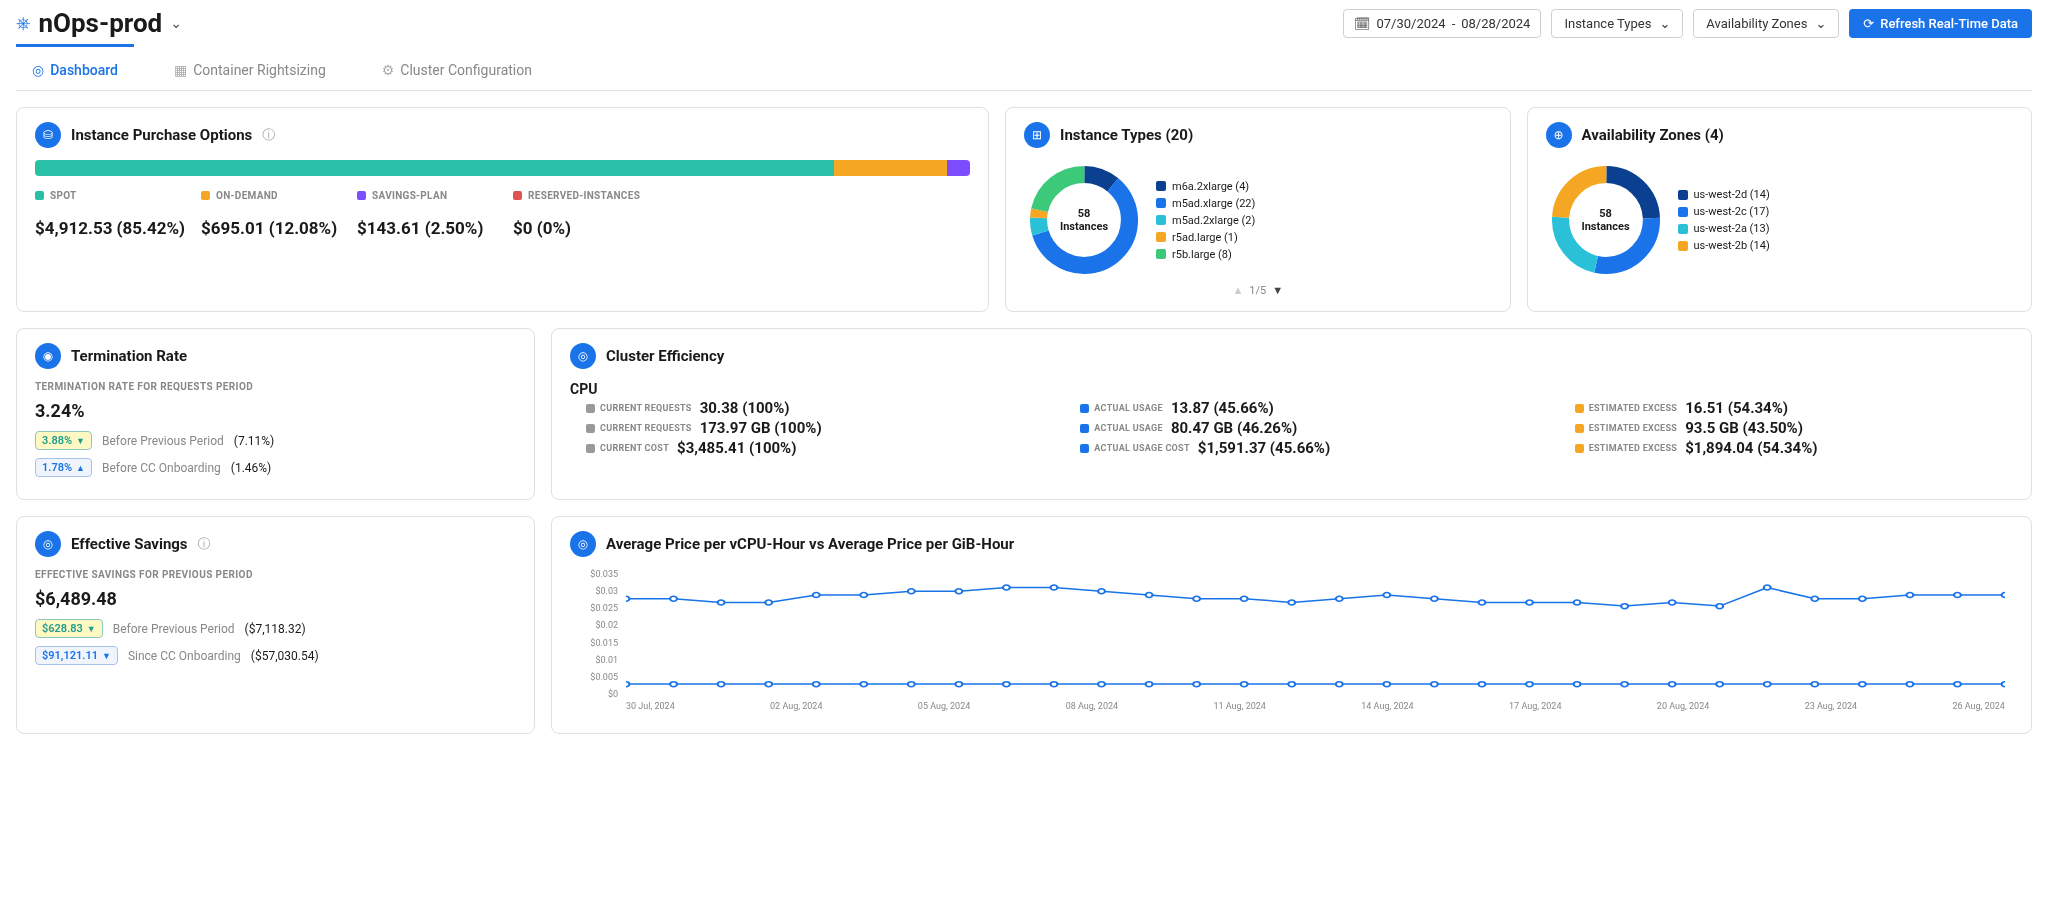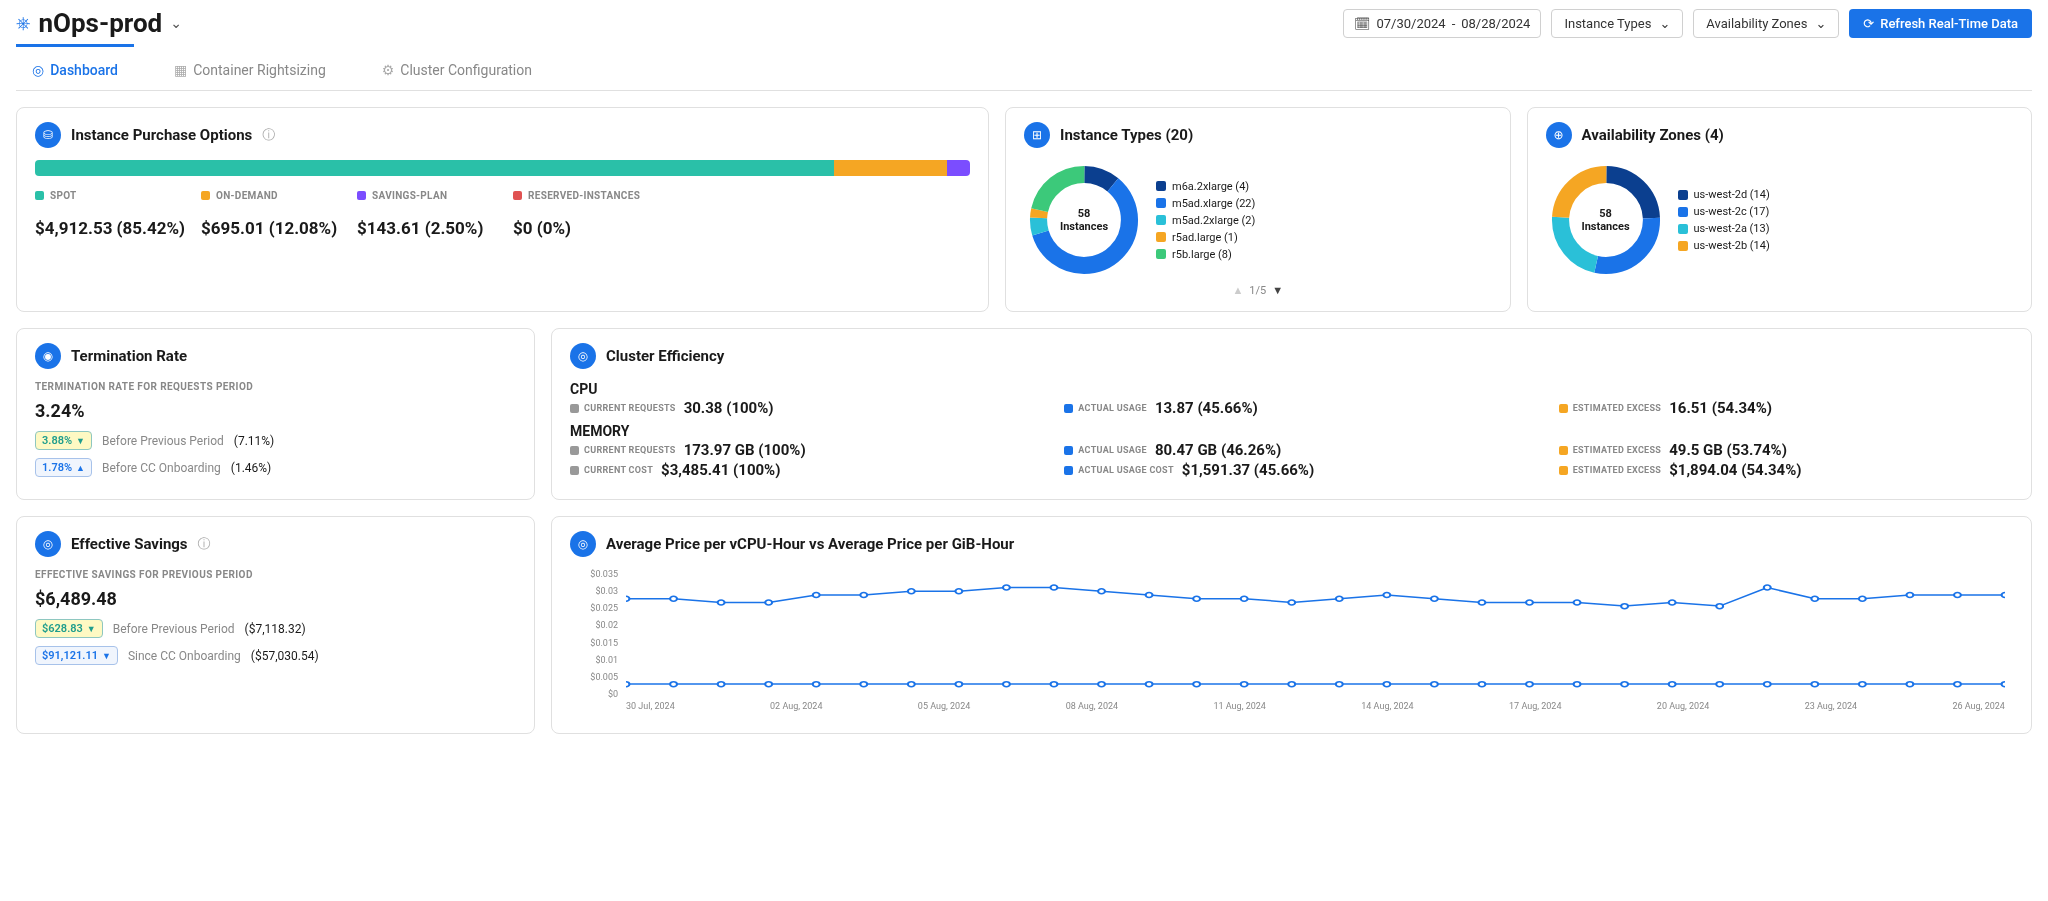--- a/index.html
+++ b/index.html
@@ -54,21 +54,21 @@
 .pill-row { display:flex; align-items:center; gap:10px; margin-bottom:8px; font-size:12px; }
 .pill { border:1px solid #8ec7c0; color:#1f9d8d; background:#fef9c3; border-radius:4px; padding:2px 6px; font-size:11px; font-weight:600; display:flex; align-items:center; gap:4px;}
 .pill.blue { border-color:#a7c2ea; color:#1a73e8; background:#f0f5fd; }
 .pill .arr { font-size:9px; }
 .muted { color:#888; }
 
 
 .ce-section-title { font-size:14px; font-weight:700; margin-top:6px; margin-bottom:2px; }
 .ce-row { display:flex; align-items:center; gap:40px; margin-bottom:2px; }
 .ce-cell { display:flex; align-items:center; gap:8px; flex:1; }
-.ce-tag { display:flex; align-items:center; gap:5px; font-size:9px; font-weight:700; color:#888; letter-spacing:0.3px; }
+.ce-tag { display:flex; align-items:center; gap:5px; font-size:9px; font-weight:700; color:#888; letter-spacing:0.3px;margin-left:16px; }
 .ce-val { font-size:15px; font-weight:700; }
 
 
 .chart-box { position:relative; height:150px; }
 .chart-legend { display:flex; gap:18px; justify-content:center; font-size:11px; margin:4px 0 6px; color:#444; }
 .chart-legend .lg { display:flex; align-items:center; gap:5px; }
 .chart-legend .circ { width:10px; height:10px; border:2px solid #1a73e8; border-radius:50%; }
 .y-axis { position:absolute; left:0; top:0; bottom:20px; width:52px; display:flex; flex-direction:column; justify-content:space-between; font-size:9px; color:#888; text-align:right; }
 .y-axis span { padding-right:4px; }
 .plot { position:absolute; left:56px; right:8px; top:0; bottom:20px; }
@@ -299,42 +299,41 @@
             <span class="ce-val">13.87 (45.66%)</span>
           </div>
         <div class="ce-cell">
             <span class="ce-tag">
               <span class="sq" style="background:#f5a623"></span>
               <span>ESTIMATED EXCESS</span>
             </span>
             <span class="ce-val">16.51 (54.34%)</span>
           </div>
       </div>
-      <div class="ce-section-title">MEMORY</div>
       <div class="ce-row">
         <div class="ce-cell">
             <span class="ce-tag">
               <span class="sq" style="background:#999"></span>
               <span>CURRENT REQUESTS</span>
             </span>
             <span class="ce-val">173.97 GB (100%)</span>
           </div>
         <div class="ce-cell">
             <span class="ce-tag">
               <span class="sq" style="background:#1a73e8"></span>
               <span>ACTUAL USAGE</span>
             </span>
             <span class="ce-val">80.47 GB (46.26%)</span>
           </div>
         <div class="ce-cell">
             <span class="ce-tag">
               <span class="sq" style="background:#f5a623"></span>
               <span>ESTIMATED EXCESS</span>
             </span>
-            <span class="ce-val">49.5 GB (53.74%)</span>
+            <span class="ce-val">93.5 GB (43.50%)</span>
           </div>
       </div>
       <div class="ce-row">
         <div class="ce-cell">
             <span class="ce-tag">
               <span class="sq" style="background:#999"></span>
               <span>CURRENT COST</span>
             </span>
             <span class="ce-val">$3,485.41 (100%)</span>
           </div>

